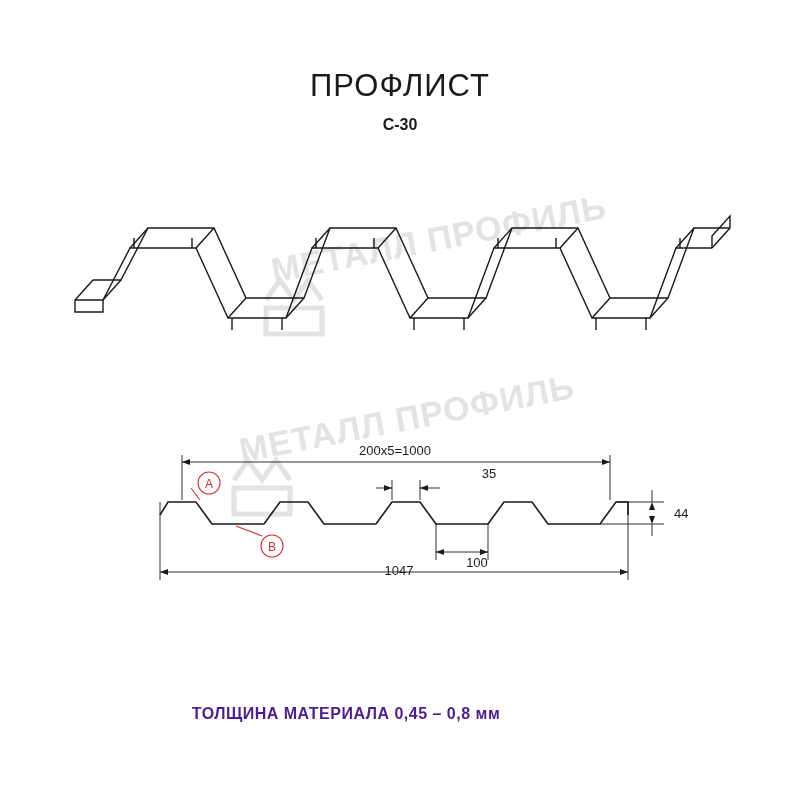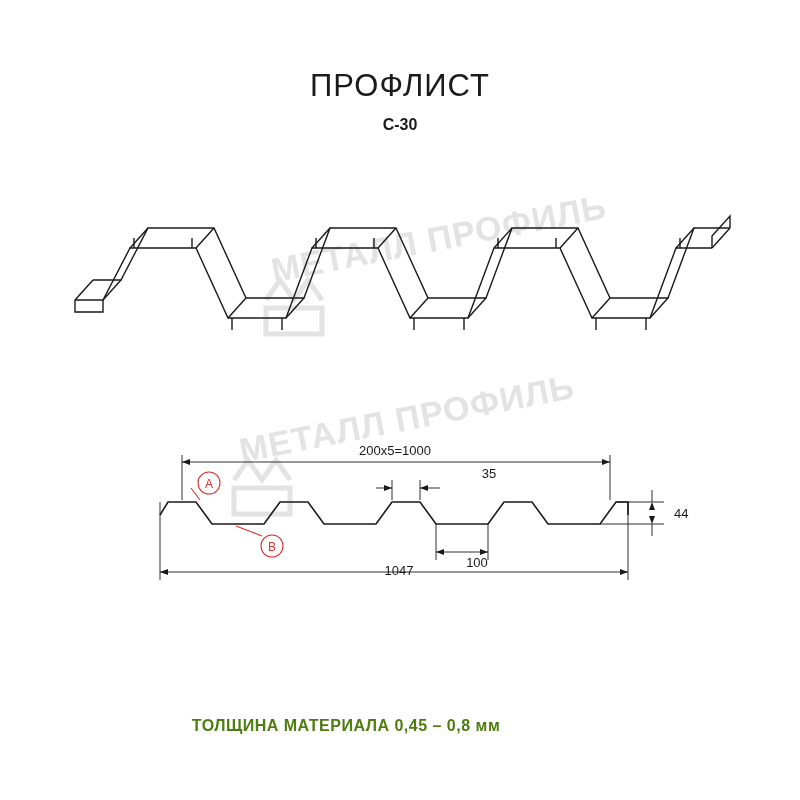--- a/index.html
+++ b/index.html
@@ -42,22 +42,21 @@
   }
   .footer {
     position: absolute;
     top: 705px;
     left: 0;
     width: 692px;
     text-align: center;
     font-size: 16px;
     font-weight: bold;
     letter-spacing: 0.5px;
-    color: #4d7c0f;
-    margin-top: 12px;
+    color: #4c1d95;
   }
   .svg-layer {
     position: absolute;
     top: 0;
     left: 0;
   }
   .wm {
     position: absolute;
     font-family: "Liberation Sans", sans-serif;
     font-weight: bold;

